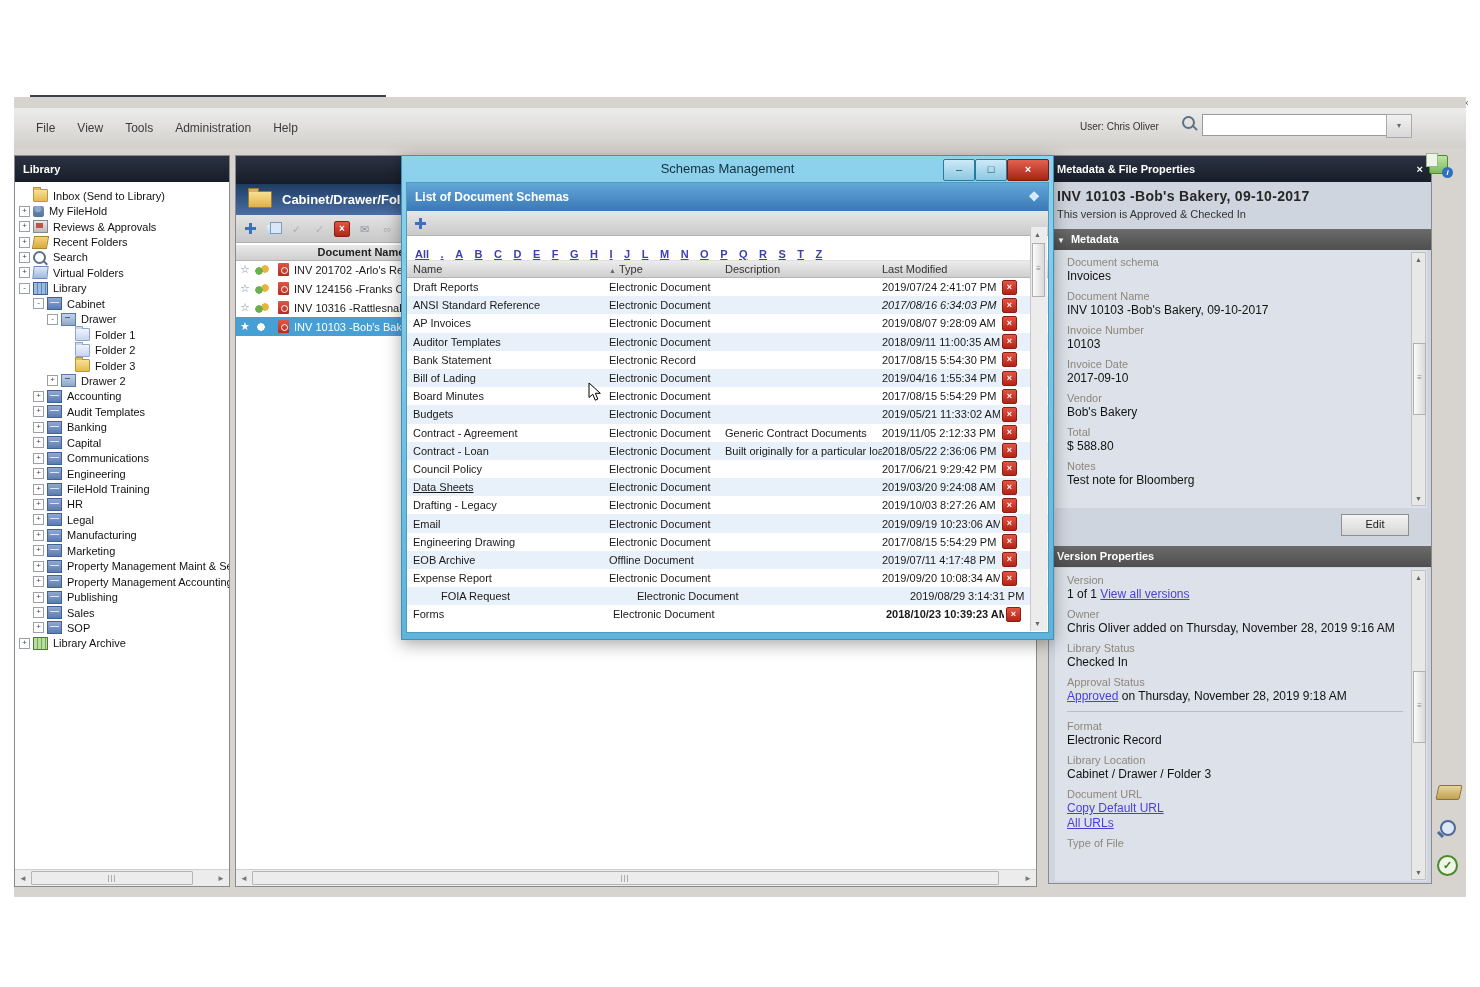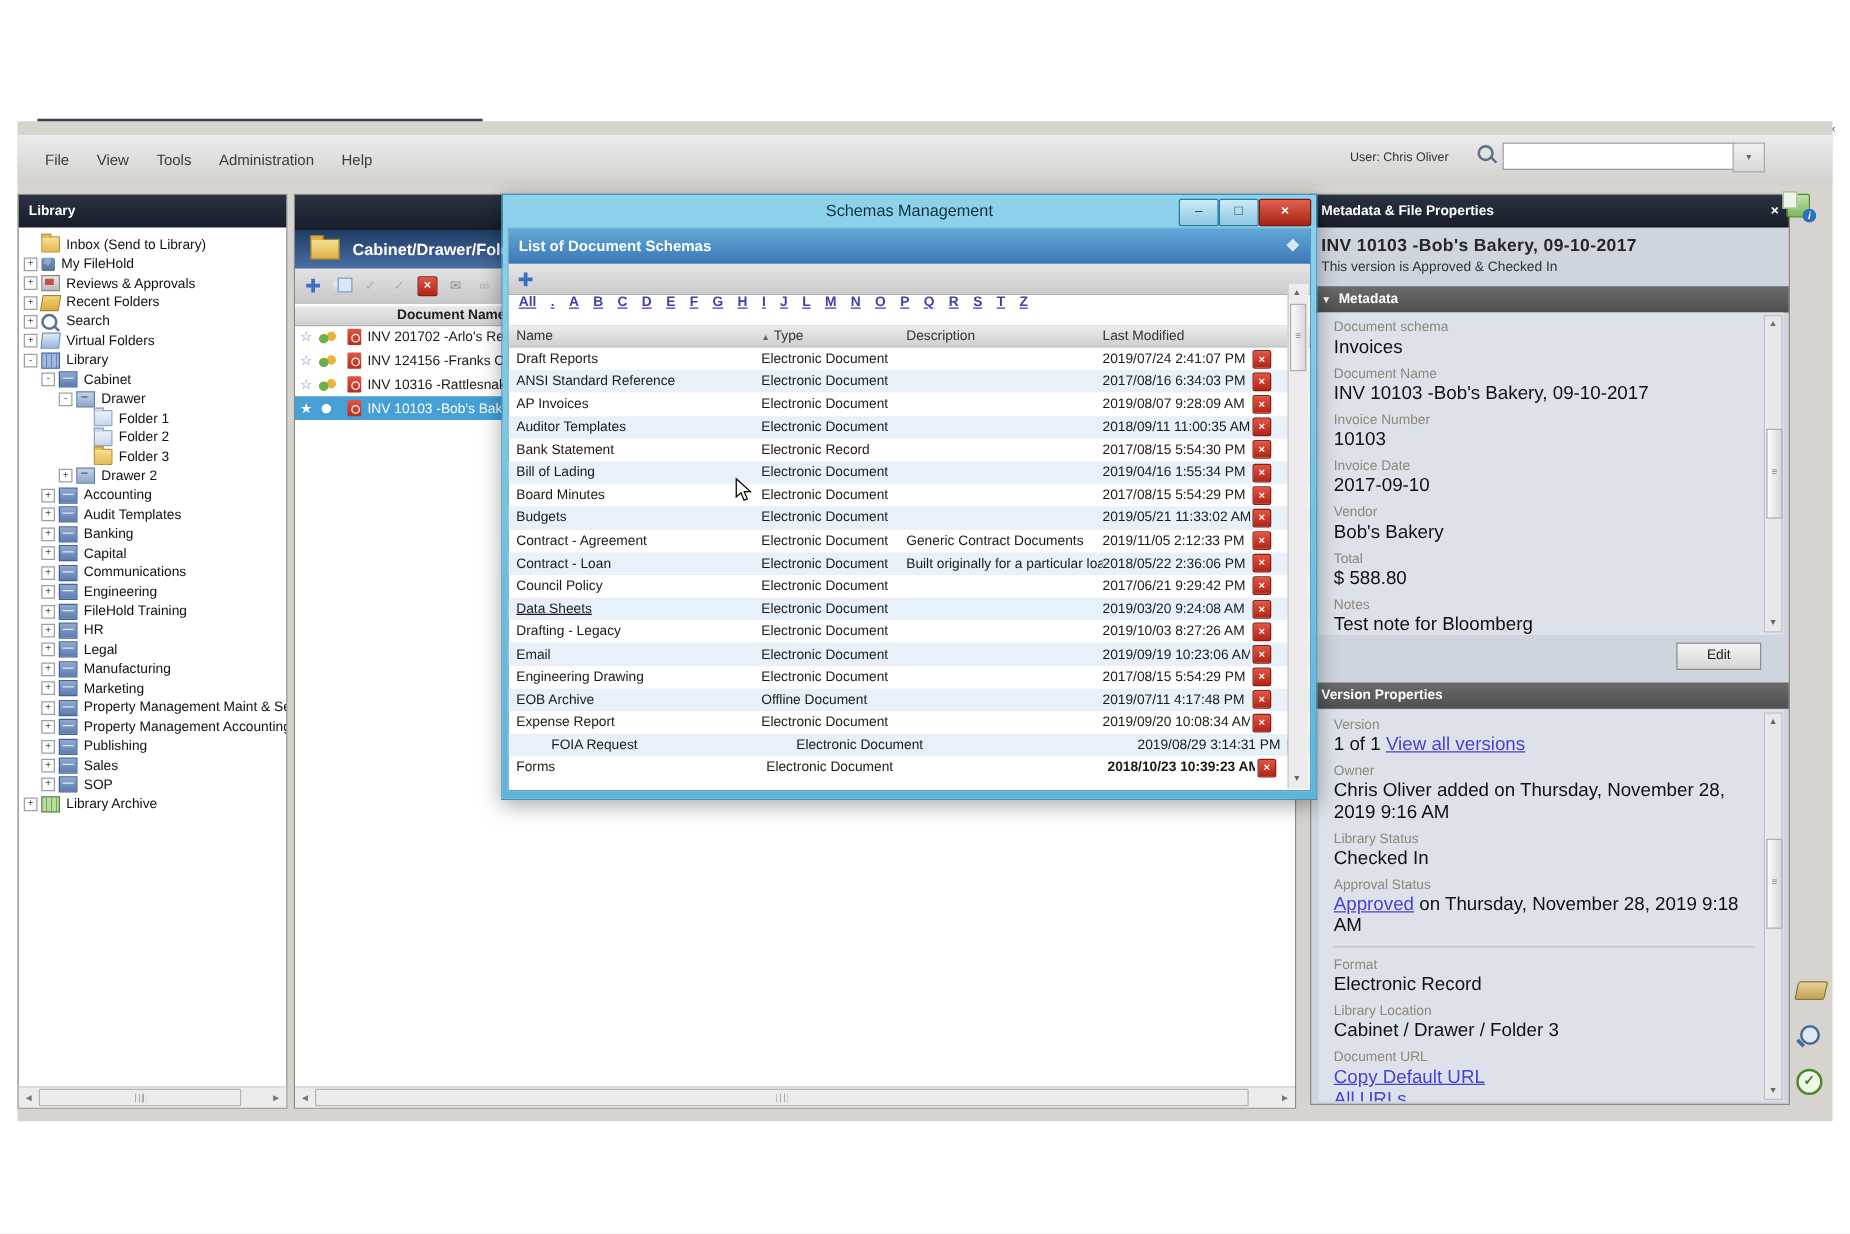--- a/index.html
+++ b/index.html
@@ -116,21 +116,21 @@
   #metadata-panel{position:absolute;left:1034px;top:58px;width:382px;height:727px;background:#cfd5df;border:1px solid #8a8a8a}
   #meta-close{position:absolute;right:8px;top:0;font-size:11px;color:#fff}
   #meta-doc-title{position:absolute;left:8px;top:32px;font-size:14px;font-weight:bold;color:#262626;letter-spacing:.3px}
   #meta-status-line{position:absolute;left:8px;top:52px;font-size:11px;color:#333}
   .section-head{position:absolute;left:0;width:100%;height:21px;background:linear-gradient(#6b6b6b,#4f4f4f);
                 color:#fff;font-size:11px;font-weight:bold;line-height:21px;padding-left:8px;box-sizing:border-box}
   #meta-fields-wrap{position:absolute;left:6px;top:94px;right:4px;height:258px;background:#dde2ea;overflow:hidden;
                     padding:6px 24px 0 12px;box-sizing:border-box}
   .m-field{margin-bottom:7px}
   .m-label{font-size:11px;color:#8d877c}
-  .m-value{font-size:15px;color:#111;margin-top:1px}
+  .m-value{font-size:12px;color:#111;margin-top:1px}
   .plink{color:#4a3fd4;text-decoration:underline}
   #edit-button{position:absolute;right:22px;top:358px;width:66px;height:20px;background:linear-gradient(#f4f4f4,#d6d6d6);
                border:1px solid #8f8f8f;font-size:11px;text-align:center;line-height:19px}
   #version-head{top:390px}
   #version-fields-wrap{position:absolute;left:6px;top:412px;right:4px;bottom:2px;background:#dde2ea;overflow:hidden;
                        padding:6px 24px 0 12px;box-sizing:border-box}
   .divided{border-bottom:1px solid #b9bfca;padding-bottom:8px;margin-bottom:8px}
   .vscroll{position:absolute;right:5px;width:15px;background:#e8e8e8;border:1px solid #c2c2c2;box-sizing:border-box}
   .va{position:absolute;left:0;width:13px;height:13px;font-size:7px;color:#666;text-align:center;line-height:13px}
   .vthumb{position:absolute;left:1px;width:11px;background:linear-gradient(90deg,#fbfbfb,#d9d9d9);
@@ -158,21 +158,21 @@
         background:linear-gradient(#cdeaf7,#8cc8e2);color:#1a4a60;text-align:center;line-height:18px;font-size:11px}
   #dlg-min{right:78px}#dlg-max{right:46px}
   #dlg-close{right:4px;width:40px;background:linear-gradient(#e1604e,#a62415);color:#fff;font-weight:bold;border-color:#7d170b}
   #dlg-content{position:absolute;left:4px;right:4px;top:26px;bottom:6px;background:#fff;border:1px solid #4a9cc2}
   #dlg-bluehead{height:28px;background:linear-gradient(#63a8d8,#3a78b6);color:#fff;font-weight:bold;font-size:12px;
                 line-height:28px;padding:0 8px;position:relative}
   #dlg-refresh{position:absolute;right:8px;top:0;font-size:13px;color:#d8ecfa;font-weight:bold}
   #dlg-toolbar{height:24px;background:linear-gradient(#e6e6e6,#cacaca);border-bottom:1px solid #b0b0b0;
                display:flex;align-items:center;padding-left:6px}
   #dlg-toolbar .tb-add{width:15px;height:15px}
-  #alpha-row{height:24px;display:flex;align-items:flex-start;padding-left:8px;background:#fff;border-bottom:1px solid #e0e0e0}
+  #alpha-row{height:24px;display:flex;align-items:flex-end;padding-left:8px;background:#fff;border-bottom:1px solid #e0e0e0}
   .alpha{font-size:11px;font-weight:bold;color:#3f3fae;text-decoration:underline;margin-right:11.5px;cursor:pointer}
   #schema-cols{height:16px;background:linear-gradient(#ececec,#cfcfcf);border-bottom:1px solid #b5b5b5;
                display:flex;font-size:11px;color:#333;padding-left:6px}
   .s-col{flex:none;line-height:16px;white-space:nowrap;overflow:hidden}
   .sort-ar{font-size:7px;color:#666;margin-right:3px}
   #schema-rows{position:relative}
   .s-row{display:flex;align-items:center;height:18.2px;font-size:11px;color:#1a1a1a;padding-left:6px}
   .s-row.alt{background:#e8f1fa}
   .s-cell{flex:none;white-space:nowrap;overflow:hidden}
   .del-btn{width:13px;height:13px;background:linear-gradient(#e25545,#b22516);border:1px solid #8c1d10;border-radius:2px;
@@ -576,21 +576,21 @@
           <span class="s-cell" style="width: 196px;">Draft Reports</span>
           <span class="s-cell" style="width: 116px;">Electronic Document</span>
           <span class="s-cell" style="width: 157px;"></span>
           <span class="s-cell" style="width: 118px;">2019/07/24 2:41:07 PM</span>
           <span class="del-btn">×</span>
         </div>
         <div class="s-row alt">
           <span class="s-cell" style="width: 196px;">ANSI Standard Reference</span>
           <span class="s-cell" style="width: 116px;">Electronic Document</span>
           <span class="s-cell" style="width: 157px;"></span>
-          <span class="s-cell" style="width: 118px;">2017/08/16 6:34:03 PM</span>
+          <span class="s-cell" style="width: 118px; font-style: italic;">2017/08/16 6:34:03 PM</span>
           <span class="del-btn">×</span>
         </div>
         <div class="s-row">
           <span class="s-cell" style="width: 196px;">AP Invoices</span>
           <span class="s-cell" style="width: 116px;">Electronic Document</span>
           <span class="s-cell" style="width: 157px;"></span>
           <span class="s-cell" style="width: 118px;">2019/08/07 9:28:09 AM</span>
           <span class="del-btn">×</span>
         </div>
         <div class="s-row alt">

